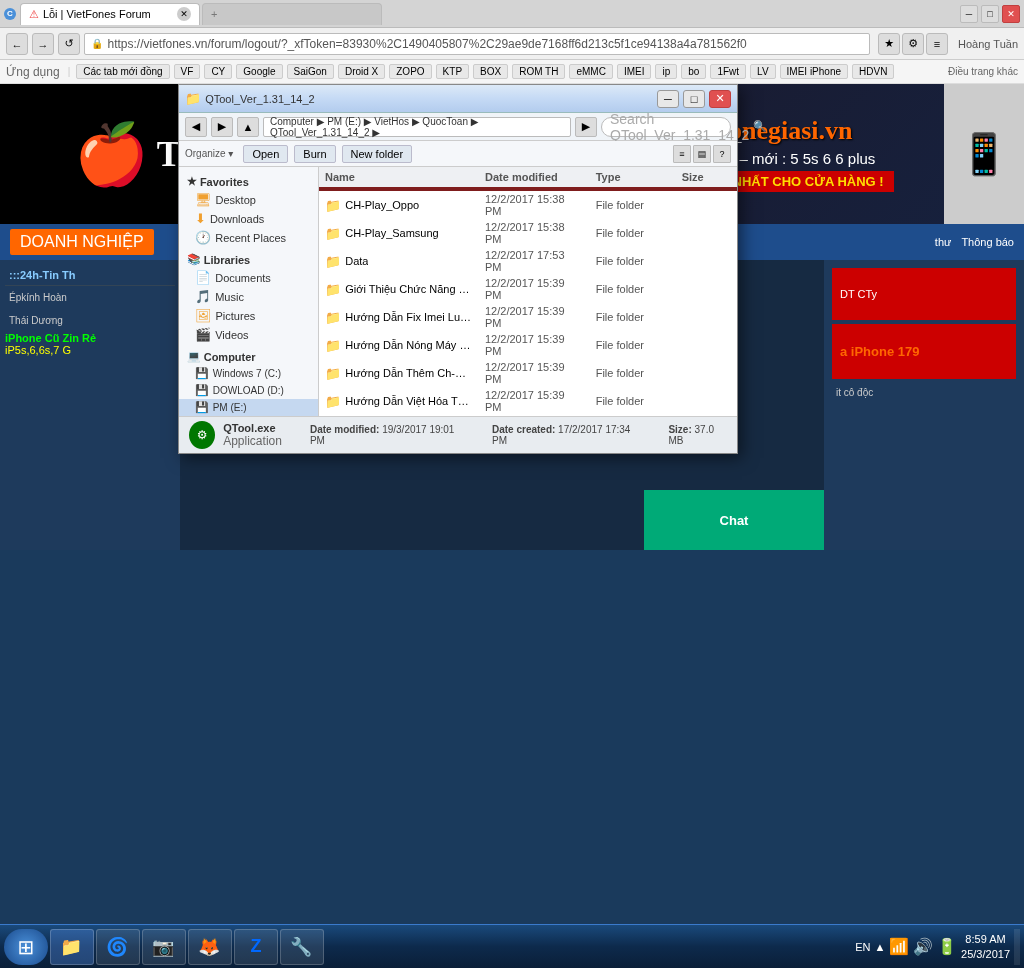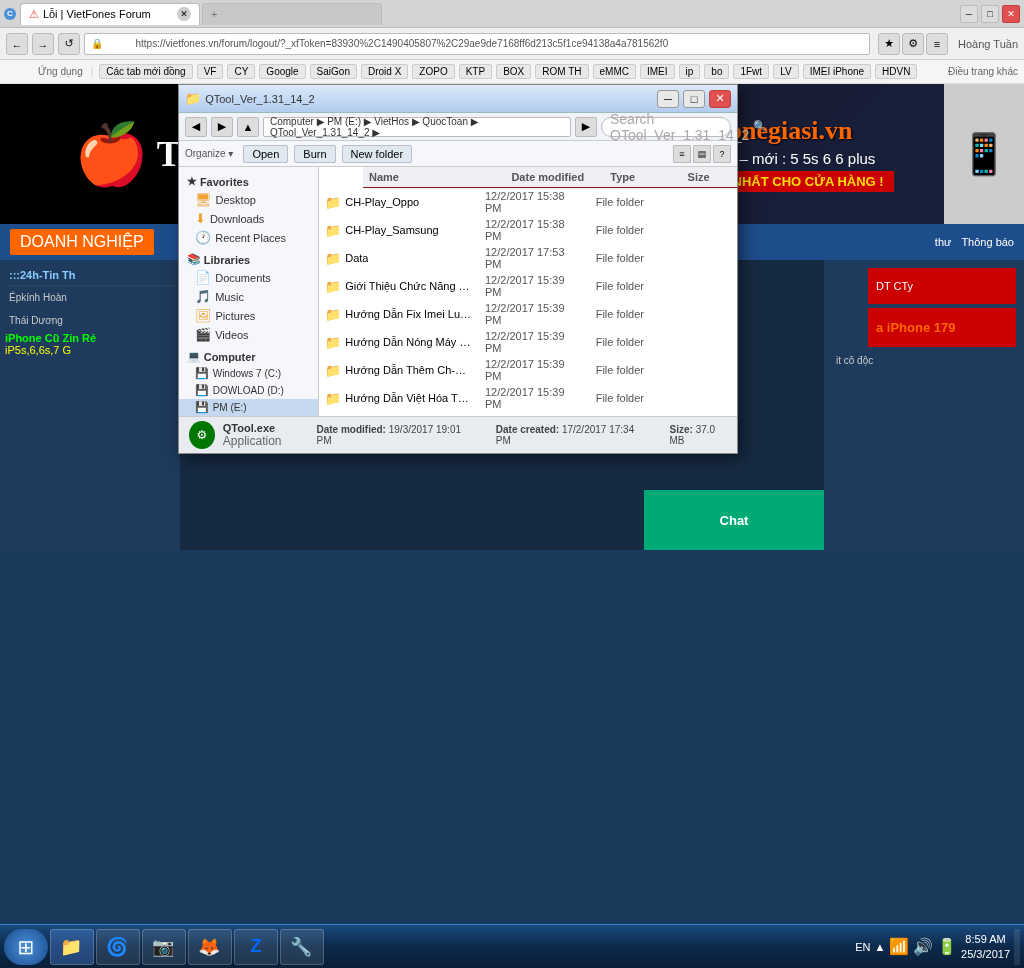--- a/index.html
+++ b/index.html
@@ -31,21 +31,21 @@
     
     .left-sidebar { width: 180px; background: #1e3a5c; padding: 5px; }
     .sidebar-section { margin-bottom: 10px; }
     .sidebar-title { color: #88ccff; font-size: 11px; font-weight: bold; padding: 4px; border-bottom: 1px solid #345; }
     .sidebar-text { color: #ccc; font-size: 10px; padding: 4px; line-height: 1.5; }
     .sidebar-green { color: #00ff00; font-size: 11px; font-weight: bold; }
     .sidebar-yellow { color: #ffff00; font-size: 11px; }
 
     
     .right-sidebar { width: 200px; background: #1e3a5c; padding: 8px; }
-    .ad-box { background: #cc0000; color: #fff; padding: 12px 8px; font-size: 11px; margin-bottom: 4px; cursor: pointer; margin-left: 36px; }
+    .ad-box { background: #cc0000; color: #fff; padding: 20px 8px; font-size: 11px; margin-bottom: 4px; cursor: pointer; }
     .right-text { color: #ccc; font-size: 10px; padding: 2px 4px; line-height: 1.6; }
     .iphone-text { color: #ff6600; font-size: 13px; font-weight: bold; }
 
     
     .middle-content { flex: 1; background: #162a42; padding: 8px; position: relative; }
     .forum-title { color: #fff; font-size: 20px; font-weight: bold; padding: 10px; }
     .forum-sub { color: #aaa; font-size: 11px; padding: 4px 10px; }
     .chat-area { position: absolute; bottom: 0; right: 0; width: 180px; height: 60px; background: #00aa77; display: flex; align-items: center; justify-content: center; color: #fff; font-size: 13px; font-weight: bold; cursor: pointer; }
 
     
@@ -72,37 +72,37 @@
     .tool-btn { padding: 2px 8px; background: #e0e8f0; border: 1px solid #bbc; border-radius: 2px; font-size: 11px; cursor: pointer; display: flex; align-items: center; gap: 3px; }
     .explorer-body { display: flex; flex: 1; overflow: hidden; }
     .explorer-sidebar { width: 140px; background: #f5f7fa; border-right: 1px solid #ccc; overflow-y: auto; padding: 6px 0; font-size: 11px; }
     .exp-section { margin-bottom: 4px; }
     .exp-section-title { font-weight: bold; color: #333; padding: 2px 8px; display: flex; align-items: center; gap: 3px; font-size: 11px; }
     .exp-item { padding: 2px 16px; color: #333; cursor: pointer; display: flex; align-items: center; gap: 4px; }
     .exp-item.selected { background: #c5d8f0; }
     .folder-icon { color: #f0a030; font-size: 13px; }
     .computer-icon { color: #666; font-size: 11px; }
     .explorer-main { flex: 1; overflow-y: auto; }
-    .col-headers { display: flex; background: #eef0f3; border-bottom: 1px solid #7f1d1d; padding: 2px 0; font-size: 11px; color: #555; font-weight: bold; margin-left: 44px; }
+    .col-headers { display: flex; background: #eef0f3; border-bottom: 4px solid #7f1d1d; padding: 2px 0; font-size: 11px; color: #555; font-weight: bold; }
     .col-name { flex: 3; padding: 2px 6px; }
     .col-date { flex: 2; padding: 2px 6px; }
     .col-type { flex: 1.5; padding: 2px 6px; }
     .col-size { flex: 1; padding: 2px 6px; }
     .file-row { display: flex; align-items: center; padding: 1px 0; font-size: 11px; cursor: pointer; }
     .file-name { flex: 3; padding: 1px 6px; display: flex; align-items: center; gap: 4px; overflow: hidden; white-space: nowrap; text-overflow: ellipsis; }
     .file-date { flex: 2; padding: 1px 6px; color: #555; }
     .file-type { flex: 1.5; padding: 1px 6px; color: #555; }
     .file-size { flex: 1; padding: 1px 6px; text-align: right; color: #555; }
     .folder-ico { color: #f0a030; font-size: 13px; }
     .explorer-status { background: #e8ecf0; border-top: 1px solid #ccc; padding: 4px 10px; font-size: 11px; color: #333; display: flex; align-items: center; gap: 8px; }
     .status-icon { width: 28px; height: 28px; background: #007700; border-radius: 50%; display: flex; align-items: center; justify-content: center; color: #fff; font-size: 12px; }
     .status-info { display: flex; flex-direction: column; }
     .status-filename { font-weight: bold; font-size: 11px; }
     .status-type { font-size: 12px; color: #666; }
-    .status-meta { display: flex; gap: 32px; font-size: 10px; color: #444; margin-left: 27px; }
+    .status-meta { display: flex; gap: 32px; font-size: 10px; color: #444; margin-left: 20px; }
     .view-btn { width: 18px; height: 18px; background: #ddd; border: 1px solid #bbb; border-radius: 1px; display: flex; align-items: center; justify-content: center; cursor: pointer; font-size: 9px; }
 
     
     ::-webkit-scrollbar { width: 8px; }
     ::-webkit-scrollbar-track { background: #f0f0f0; }
     ::-webkit-scrollbar-thumb { background: #bbb; border-radius: 3px; }
   </style>
 </head>
 <body>
 
@@ -128,34 +128,34 @@
       <div style="width:18px;height:18px;background:#e05050;border:1px solid #c04040;border-radius:2px;display:flex;align-items:center;justify-content:center;cursor:pointer;font-size:9px;color:#fff;">✕</div>
     </div>
   </div>
 
   <div class="browser-nav">
     <div class="nav-btn">←</div>
     <div class="nav-btn">→</div>
     <div class="nav-btn">↺</div>
     <div class="address-bar">
       <span style="color:#4a90d9;font-size:10px;margin-right:4px;">🔒</span>
-      <span style="font-size:10px;color:#555;overflow:hidden;white-space:nowrap;text-overflow:ellipsis;flex:1;margin-left:28px;">https://vietfones.vn/forum/logout/?_xfToken=83930%2C1490405807%2C29ae9de7168ff6d213c5f1ce94138a4a781562f0</span>
+      <span style="font-size:12px;color:#555;overflow:hidden;white-space:nowrap;text-overflow:ellipsis;flex:1;">https://vietfones.vn/forum/logout/?_xfToken=83930%2C1490405807%2C29ae9de7168ff6d213c5f1ce94138a4a781562f0</span>
     </div>
     <div style="display:flex;gap:2px;margin-left:4px;">
       <div class="nav-btn">★</div>
       <div class="nav-btn">⚙</div>
       <div class="nav-btn">≡</div>
     </div>
     <div style="display:flex;align-items:center;gap:6px;margin-left:6px;font-size:11px;color:#555;">
       <span>Hoàng Tuần</span>
     </div>
   </div>
 
   <div class="bookmarks-bar">
-    <span style="font-size:10px;color:#666;margin-right:2px;margin-left:32px;">Ứng dụng</span>
+    <span style="font-size:12px;color:#666;margin-right:2px;">Ứng dụng</span>
     <span style="color:#ccc;margin:0 2px;">|</span>
     <div class="bookmark-item">Các tab mới đồng</div>
     <div class="bookmark-item">VF</div>
     <div class="bookmark-item">CY</div>
     <div class="bookmark-item">Google</div>
     <div class="bookmark-item">SaiGon</div>
     <div class="bookmark-item">Droid X</div>
     <div class="bookmark-item">ZOPO</div>
     <div class="bookmark-item">KTP</div>
     <div class="bookmark-item">BOX</div>

